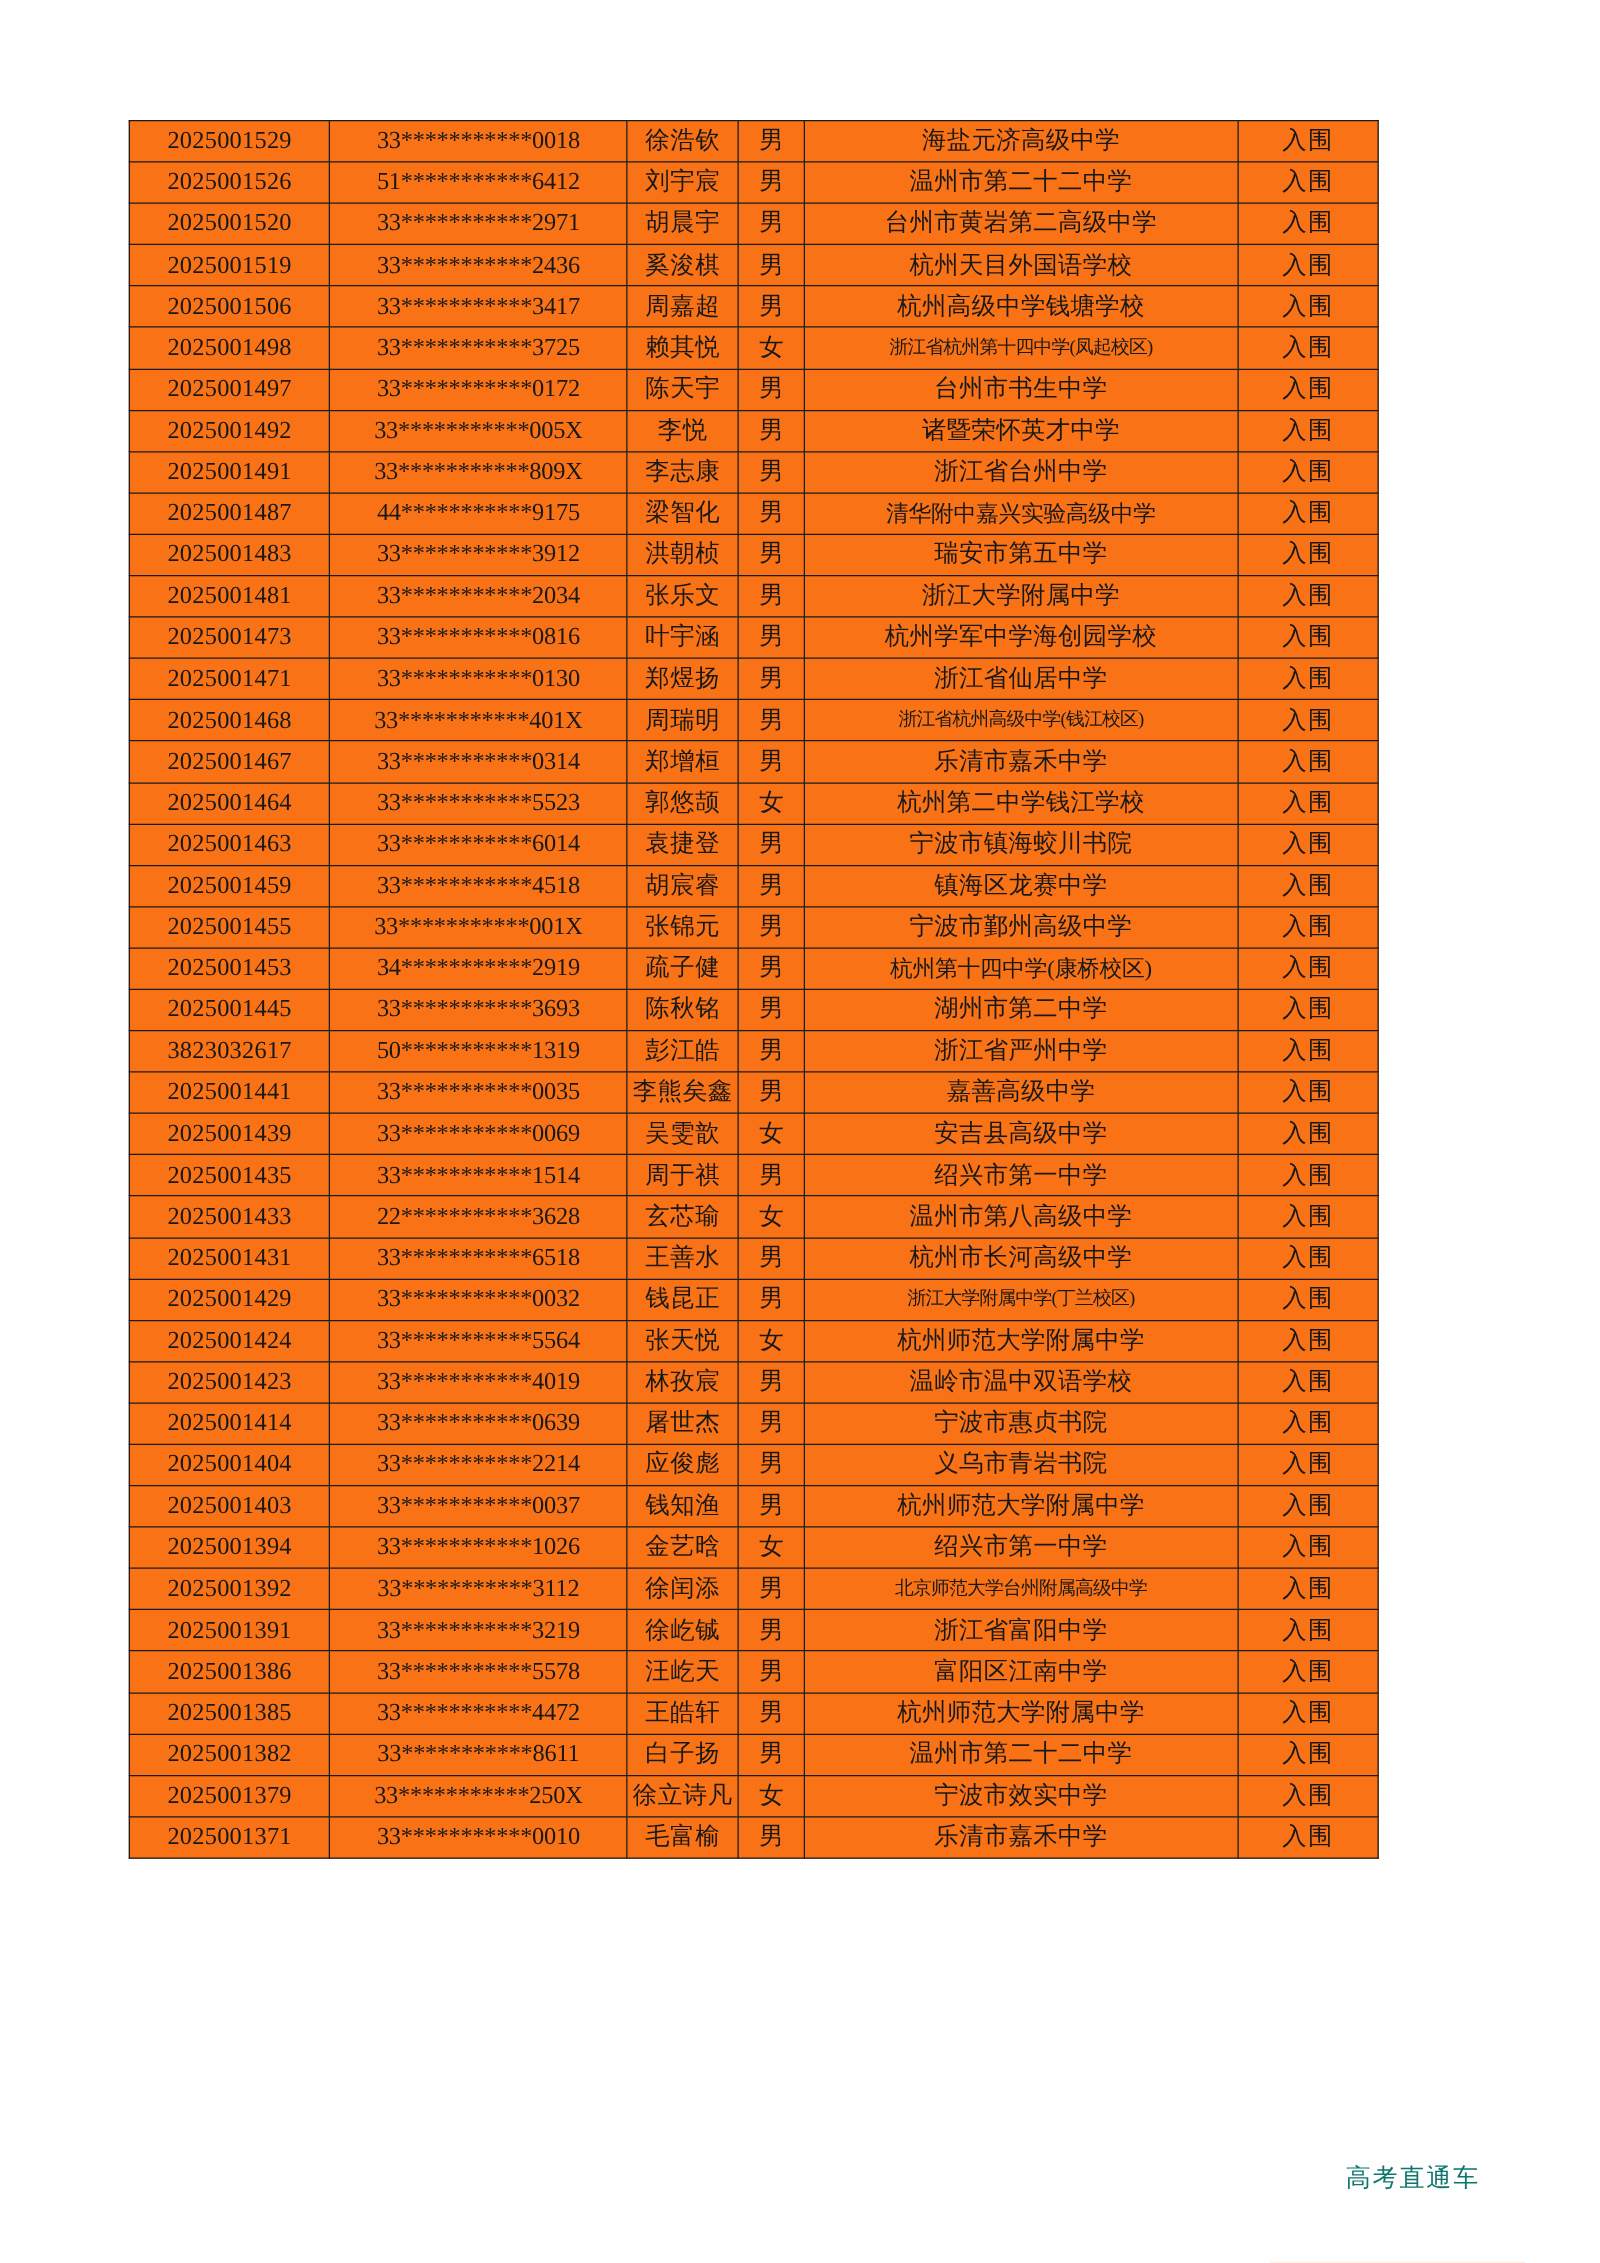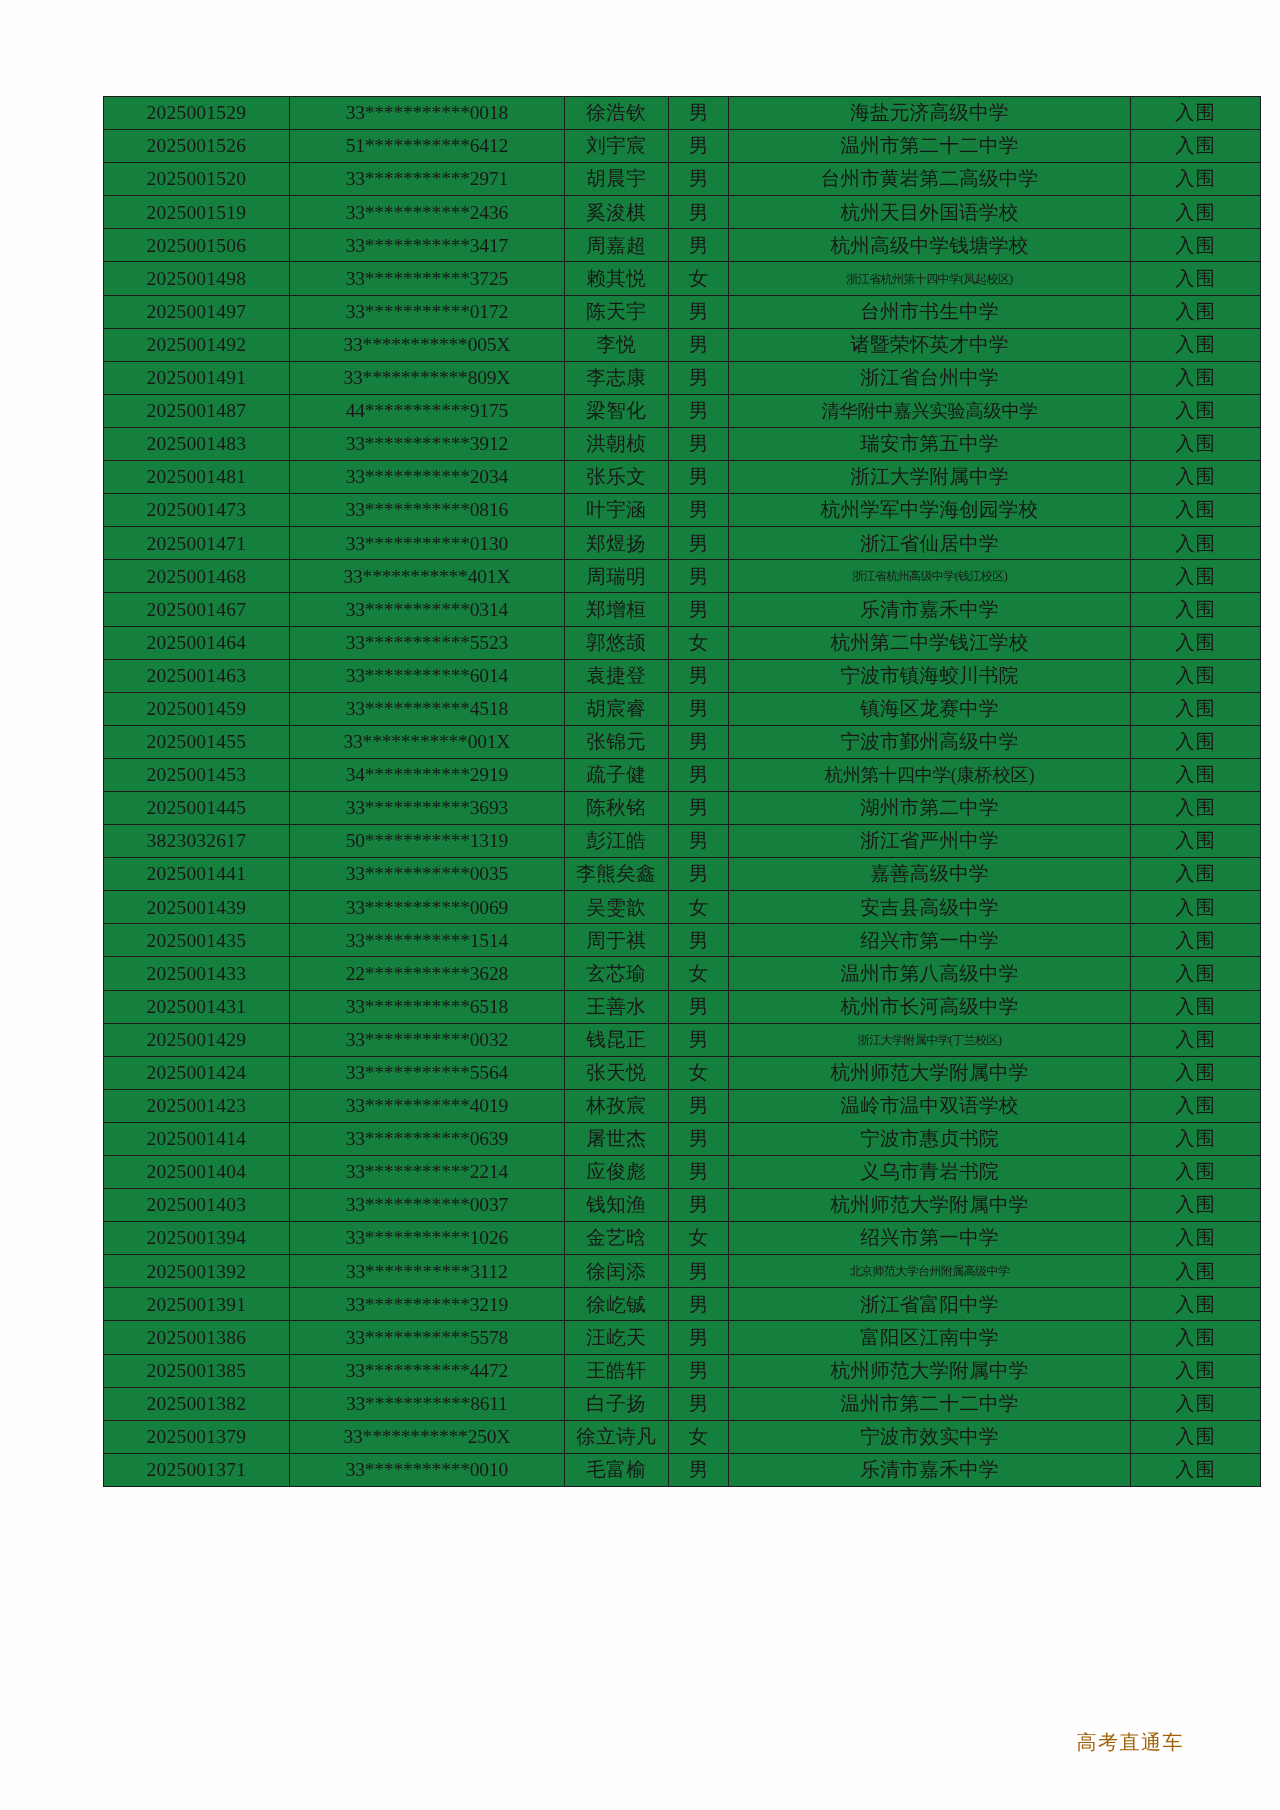--- a/index.html
+++ b/index.html
@@ -23,22 +23,22 @@
   }
   .table-wrap {
     position: absolute;
     left: 103px;
     top: 96px;
     width: 1000px;
   }
   table.roster {
     border-collapse: collapse;
     table-layout: fixed;
-    width: 1158px;
-    background: #15803d;
+    width: 1000px;
+    background: #f97316;
   }
   table.roster td {
     border: 1.6px solid #1b1b1b;
     height: 32.1px;
     padding: 0 2px;
     text-align: center;
     vertical-align: middle;
     color: #181818;
     font-size: 19.5px;
     line-height: 1;
@@ -55,28 +55,28 @@
 
   td.cell-id      { font-size: 19px; letter-spacing: 0.2px; }
   td.cell-idnum   { font-size: 19px; letter-spacing: -0.2px; }
   td.cell-name    { font-size: 19.5px; letter-spacing: 0.5px; }
   td.cell-gender  { font-size: 19.5px; }
   td.cell-school  { font-size: 19.5px; letter-spacing: 0.3px; }
   td.cell-status  { font-size: 19.5px; letter-spacing: 1px; margin-left: 20px; }
 
   
   td.cell-school.long { font-size: 18.2px; letter-spacing: -0.2px; }
-  td.cell-school.xlong { font-size: 12px; letter-spacing: -0.6px; }
+  td.cell-school.xlong { font-size: 15px; letter-spacing: -0.6px; }
 
   .watermark {
     position: absolute;
     right: 96px;
     bottom: 54px;
     font-size: 20px;
-    color: #a16207;
+    color: #0f766e;
     letter-spacing: 1.5px;
     font-family: "Liberation Sans", sans-serif;
     user-select: none;
   }
 </style>
 </head>
 <body>
 
 <div class="page">
 

